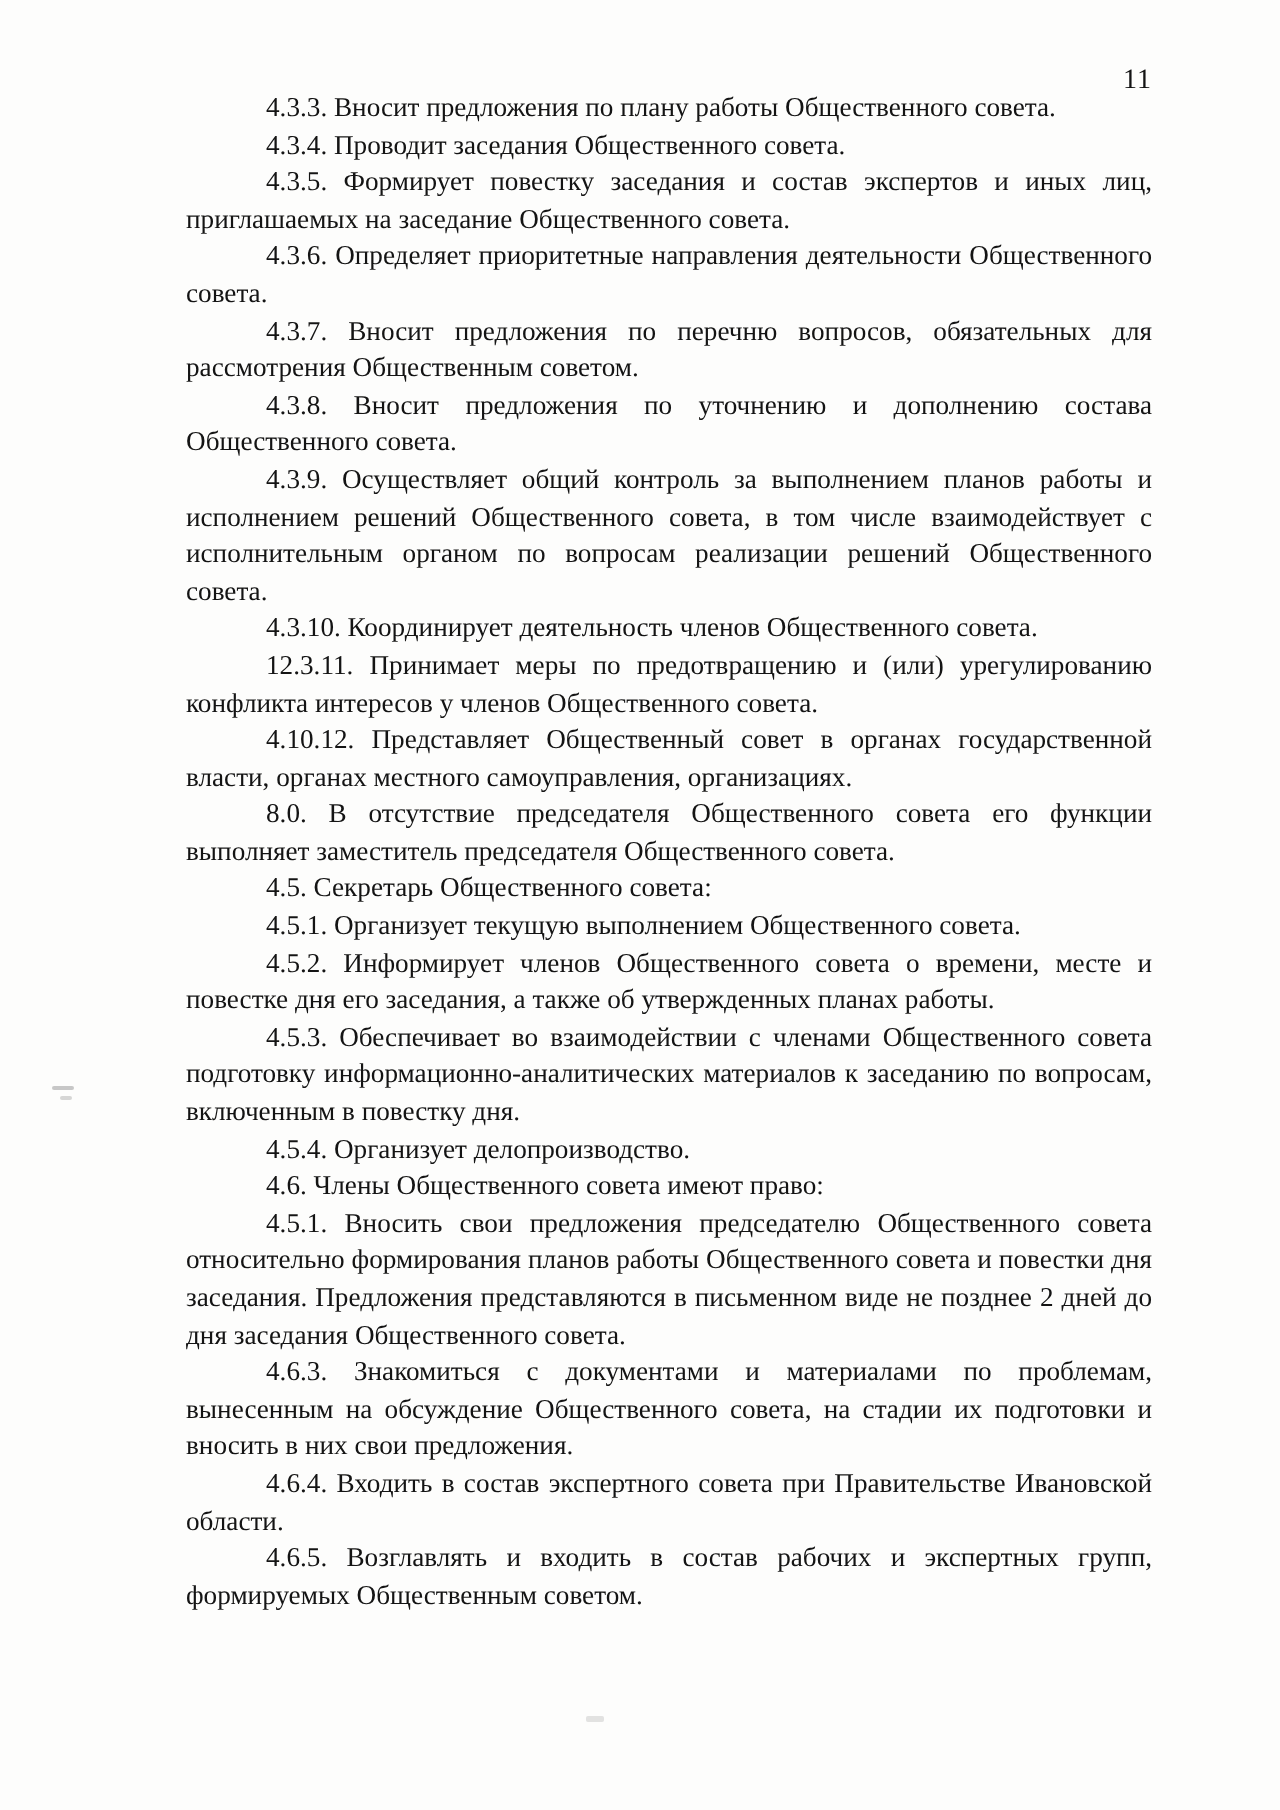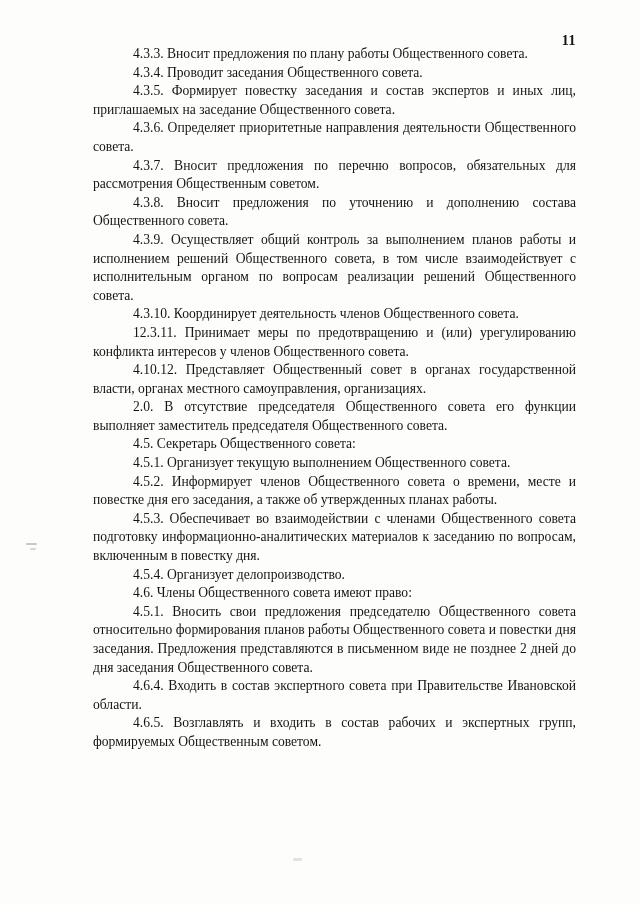--- a/index.html
+++ b/index.html
@@ -13,21 +13,21 @@
     font-family: "Liberation Serif", serif;
     color: #141414;
     position: relative;
     overflow: hidden;
   }
   .page-number {
     position: absolute;
     top: 33px;
     right: 64px;
     font-size: 14px;
-    font-weight: bold;
+    font-weight: normal;
     letter-spacing: 0.5px;
   }
   .document-body {
     position: absolute;
     top: 45px;
     left: 93px;
     width: 483px;
     font-size: 13.6px;
     line-height: 18.6px;
     text-align: justify;
@@ -55,27 +55,28 @@
     <p class="para">4.3.3. Вносит предложения по плану работы Общественного совета.</p>
     <p class="para">4.3.4. Проводит заседания Общественного совета.</p>
     <p class="para">4.3.5. Формирует повестку заседания и состав экспертов и иных лиц, приглашаемых на заседание Общественного совета.</p>
     <p class="para">4.3.6. Определяет приоритетные направления деятельности Общественного совета.</p>
     <p class="para">4.3.7. Вносит предложения по перечню вопросов, обязательных для рассмотрения Общественным советом.</p>
     <p class="para">4.3.8. Вносит предложения по уточнению и дополнению состава Общественного совета.</p>
     <p class="para">4.3.9. Осуществляет общий контроль за выполнением планов работы и исполнением решений Общественного совета, в том числе взаимодействует с исполнительным органом по вопросам реализации решений Общественного совета.</p>
     <p class="para">4.3.10. Координирует деятельность членов Общественного совета.</p>
     <p class="para">12.3.11. Принимает меры по предотвращению и (или) урегулированию конфликта интересов у членов Общественного совета.</p>
     <p class="para">4.10.12. Представляет Общественный совет в органах государственной власти, органах местного самоуправления, организациях.</p>
-    <p class="para">2.0. В отсутствие председателя Общественного совета его функции выполняет заместитель председателя Общественного совета.</p>
+    <p class="para">8.0. В отсутствие председателя Общественного совета его функции выполняет заместитель председателя Общественного совета.</p>
     <p class="para">4.5. Секретарь Общественного совета:</p>
     <p class="para">4.5.1. Организует текущую выполнением Общественного совета.</p>
     <p class="para">4.5.2. Информирует членов Общественного совета о времени, месте и повестке дня его заседания, а также об утвержденных планах работы.</p>
     <p class="para">4.5.3. Обеспечивает во взаимодействии с членами Общественного совета подготовку информационно-аналитических материалов к заседанию по вопросам, включенным в повестку дня.</p>
     <p class="para">4.5.4. Организует делопроизводство.</p>
     <p class="para">4.6. Члены Общественного совета имеют право:</p>
     <p class="para">4.5.1. Вносить свои предложения председателю Общественного совета относительно формирования планов работы Общественного совета и повестки дня заседания. Предложения представляются в письменном виде не позднее 2 дней до дня заседания Общественного совета.</p>
+    <p class="para">4.6.3. Знакомиться с документами и материалами по проблемам, вынесенным на обсуждение Общественного совета, на стадии их подготовки и вносить в них свои предложения.</p>
     <p class="para">4.6.4. Входить в состав экспертного совета при Правительстве Ивановской области.</p>
     <p class="para">4.6.5. Возглавлять и входить в состав рабочих и экспертных групп, формируемых Общественным советом.</p>
   </div>
 
 <div class="scan-artifact artifact-1"></div>
 <div class="scan-artifact artifact-2"></div>
 <div class="scan-artifact artifact-3"></div>
 
 </body></html>

